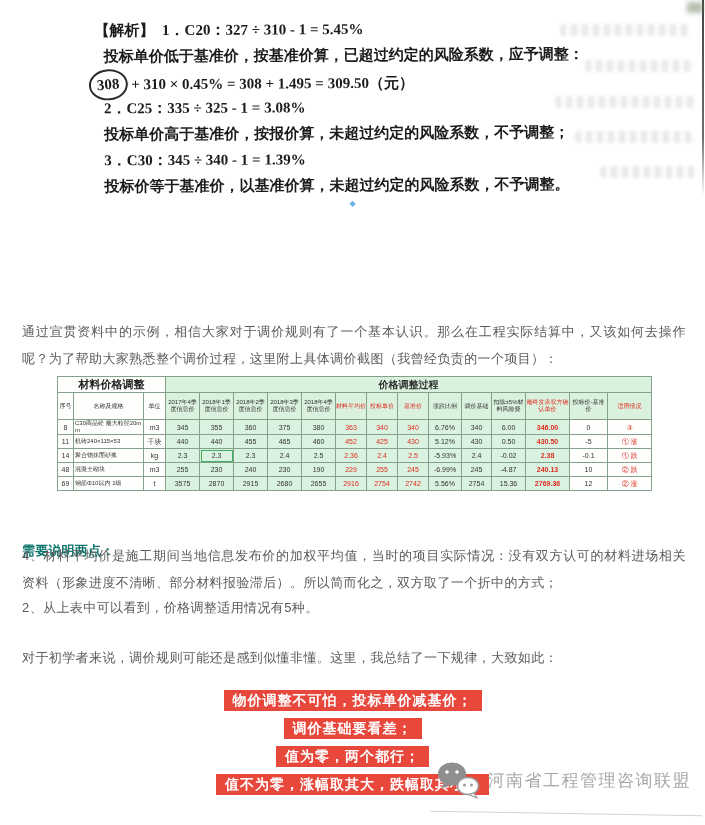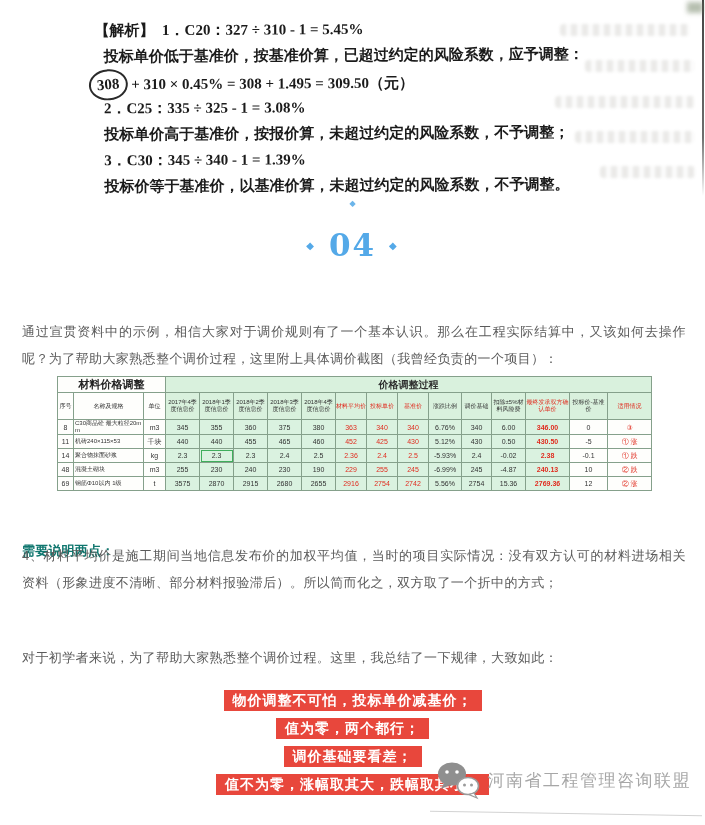--- a/index.html
+++ b/index.html
@@ -86,21 +86,20 @@
 
   <div class="edge-line"></div>
   <div class="corner-mark"></div>
   <div class="smudge" style="left:560px;top:24px;width:130px;height:12px;"></div>
   <div class="smudge" style="left:585px;top:60px;width:110px;height:12px;"></div>
   <div class="smudge" style="left:555px;top:96px;width:140px;height:12px;"></div>
   <div class="smudge" style="left:575px;top:131px;width:120px;height:12px;"></div>
   <div class="smudge" style="left:600px;top:166px;width:95px;height:12px;"></div>
 
   <div class="sep-diamond">◆</div>
-  <div class="section-no"><span class="d">◆</span><span>04</span><span class="d">◆</span></div>
 
   <div class="para" id="intro">通过宣贯资料中的示例，相信大家对于调价规则有了一个基本认识。那么在工程实际结算中，又该如何去操作呢？为了帮助大家熟悉整个调价过程，这里附上具体调价截图（我曾经负责的一个项目）：</div>
 
   <table class="ptable">
     <colgroup>
       <col style="width:16px">
         <col style="width:70px">
         <col style="width:22px">
       <col style="width:34px">
         <col style="width:34px">
@@ -236,26 +235,27 @@
           <td class="greenbg">15.36</td>
           <td class="greenbg red bold">2769.36</td>
           <td class="whitebg">12</td>
           <td class="whitebg red">② 涨</td>
         </tr>
       </tbody>
   </table>
 
   <div class="para" id="notes-heading">需要说明两点：</div>
   <div class="para" id="note1">4、材料平均价是施工期间当地信息发布价的加权平均值，当时的项目实际情况：没有双方认可的材料进场相关资料（形象进度不清晰、部分材料报验滞后）。所以简而化之，双方取了一个折中的方式；</div>
-  <div class="para" id="summary-intro">对于初学者来说，为了帮助大家熟悉整个调价过程。这里，我总结了一下规律，大致如此：</div>
+  <div class="para" id="note2">2、从上表中可以看到，价格调整适用情况有5种。</div>
+  <div class="para" id="summary-intro">对于初学者来说，调价规则可能还是感到似懂非懂。这里，我总结了一下规律，大致如此：</div>
 
   <div class="slogans">
     <div class="slogan">物价调整不可怕，投标单价减基价；</div>
+    <div class="slogan">调价基础要看差；</div>
     <div class="slogan">值为零，两个都行；</div>
-    <div class="slogan">调价基础要看差；</div>
     <div class="slogan">值不为零，涨幅取其大，跌幅取其小。</div>
   </div>
 
   <div class="watermark">
     <svg width="46" height="40" viewBox="0 0 46 40">
       <ellipse cx="16" cy="14" rx="14" ry="11.5" fill="#8f8f8f"></ellipse>
       <path d="M8 23 L5 29 L14 25 Z" fill="#8f8f8f"></path>
       <circle cx="11" cy="12" r="1.8" fill="#ffffff"></circle>
       <circle cx="21" cy="12" r="1.8" fill="#ffffff"></circle>
       <ellipse cx="32" cy="26" rx="10.5" ry="8.5" fill="#ffffff" stroke="#9b9b9b" stroke-width="1.6"></ellipse>

